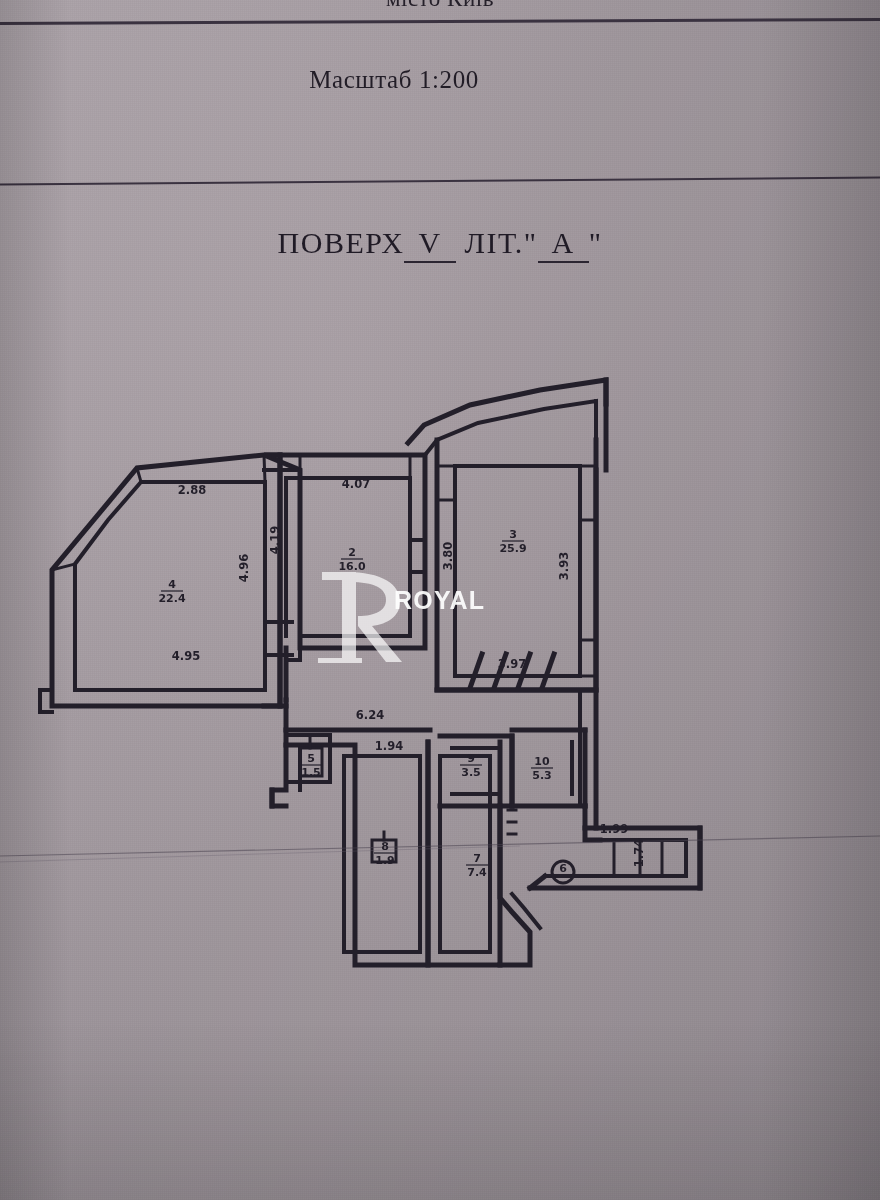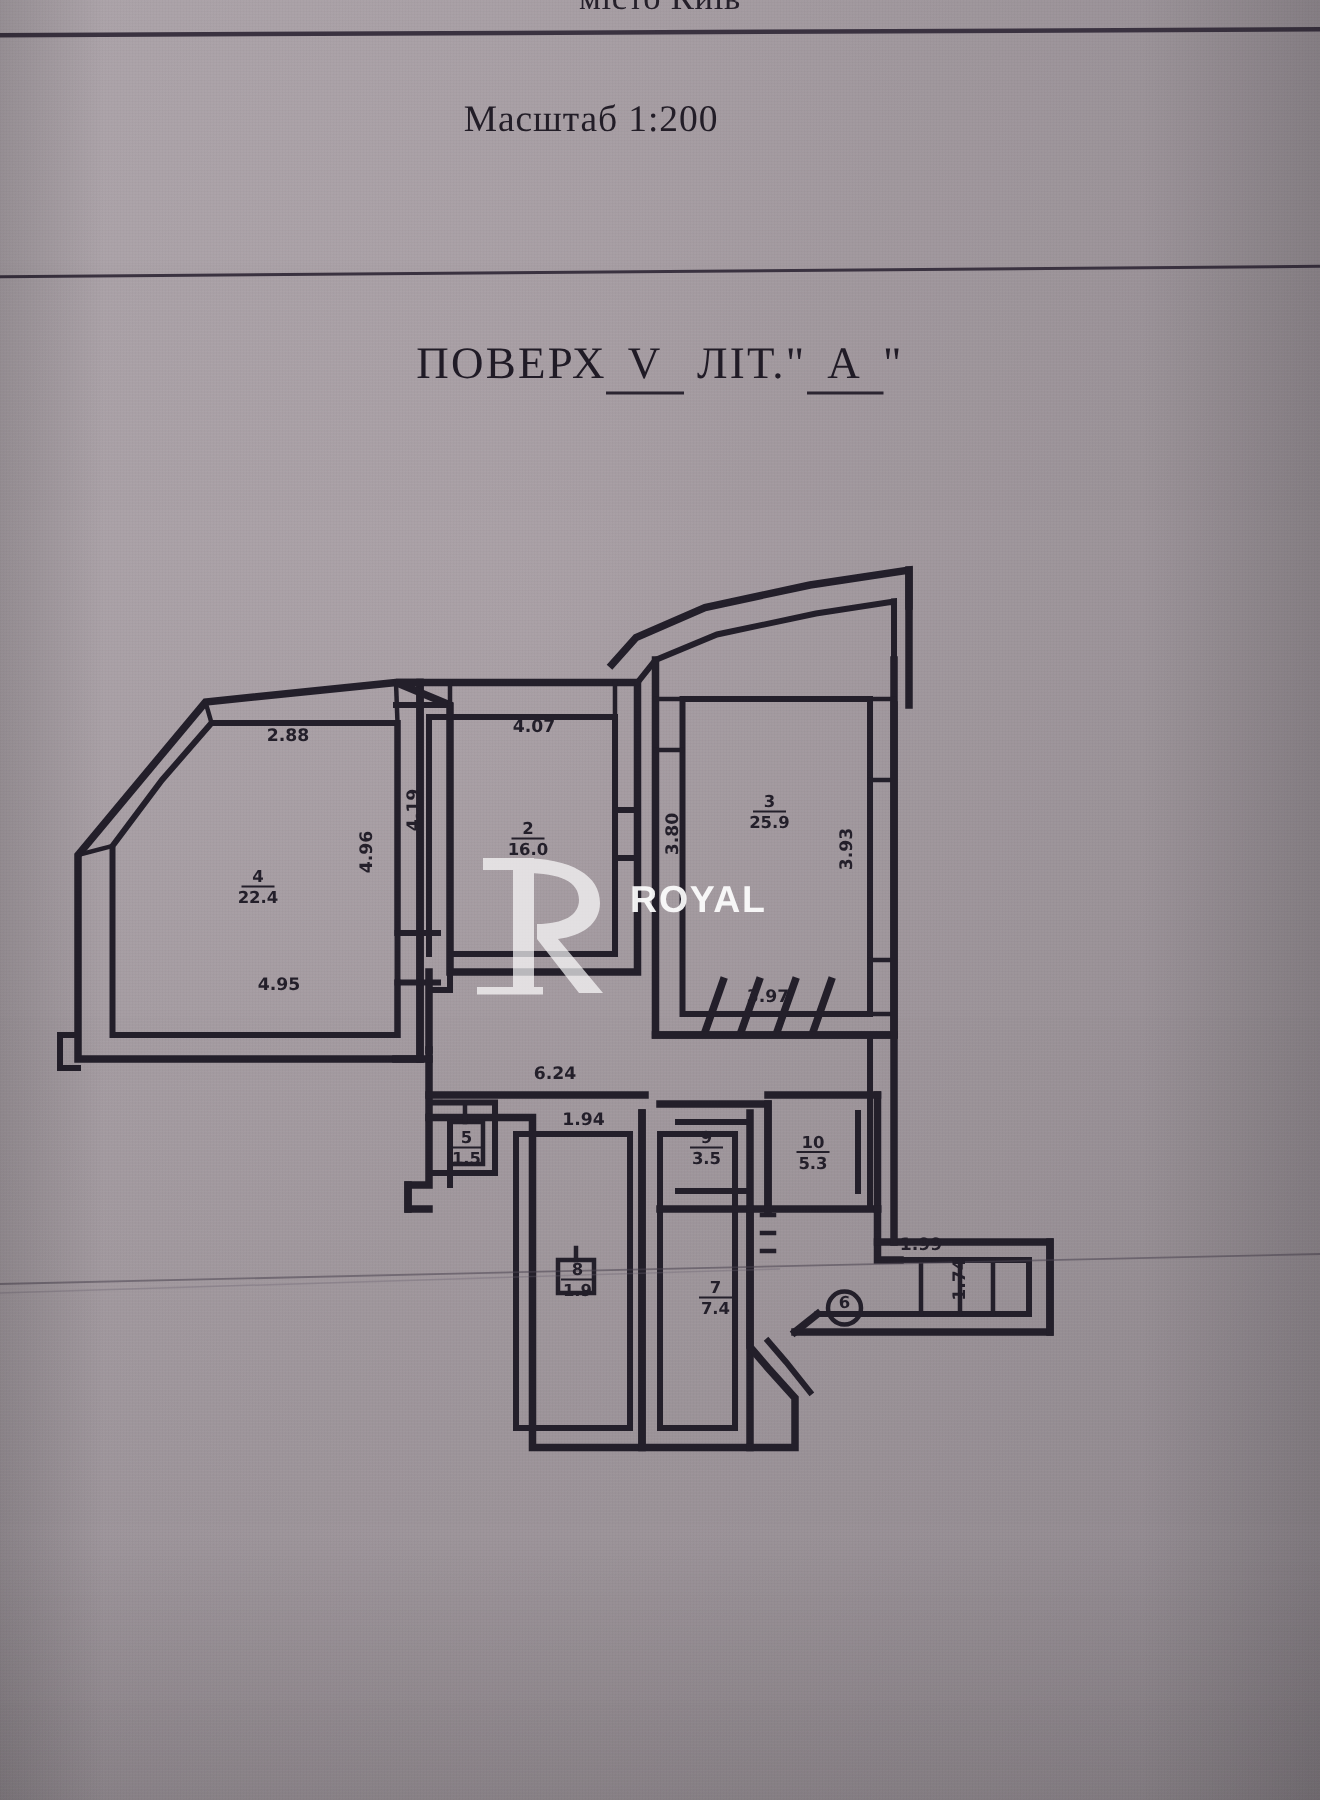--- a/index.html
+++ b/index.html
@@ -37,21 +37,21 @@
   .title-txt{
     position:absolute;left:0;top:226px;width:880px;text-align:center;
     font-size:30px;color:#201b26;letter-spacing:1.5px;
   }
   .title-txt .u{border-bottom:2px solid #2b2531;padding:0 14px 2px 14px;}
 
   svg#plan{position:absolute;left:0;top:0;width:880px;height:1200px;}
 
   .wm{position:absolute;pointer-events:none;}
   #wm-r{left:316px;top:566px;width:90px;height:100px;opacity:.88;}
-  #wm-txt{left:420px;top:586px;font-family:"Liberation Sans",sans-serif;color:#ffffff;opacity:.92;}
+  #wm-txt{left:394px;top:586px;font-family:"Liberation Sans",sans-serif;color:#ffffff;opacity:.92;}
   #wm-txt .l1{font-size:25px;font-weight:700;letter-spacing:1.2px;line-height:28px;}
   #wm-txt .l2{font-size:23px;font-weight:400;letter-spacing:1.6px;line-height:28px;}
 </style>
 </head>
 <body>
 
 <div id="paper"></div>
 
 <div class="hdr-clip">
   <div class="t">місто Київ</div>

